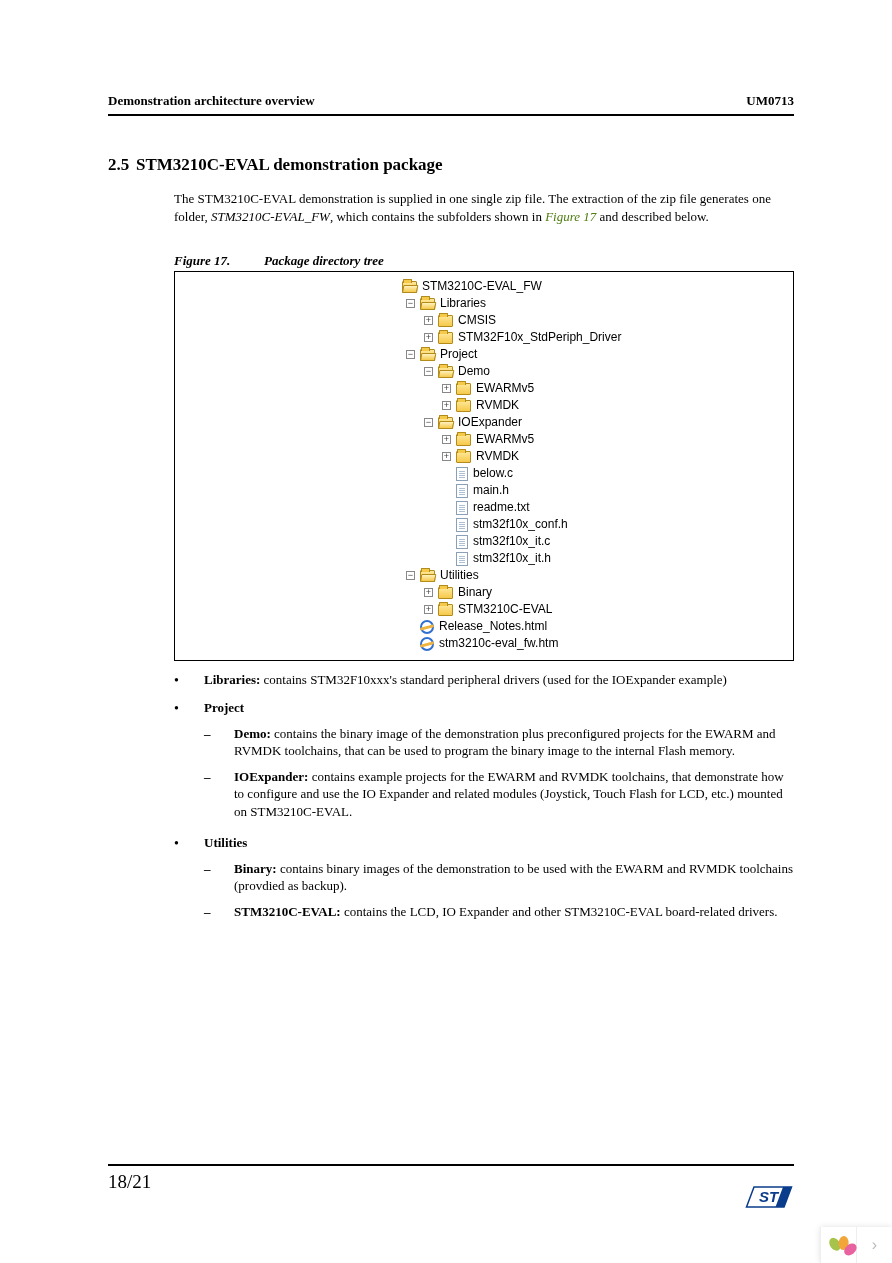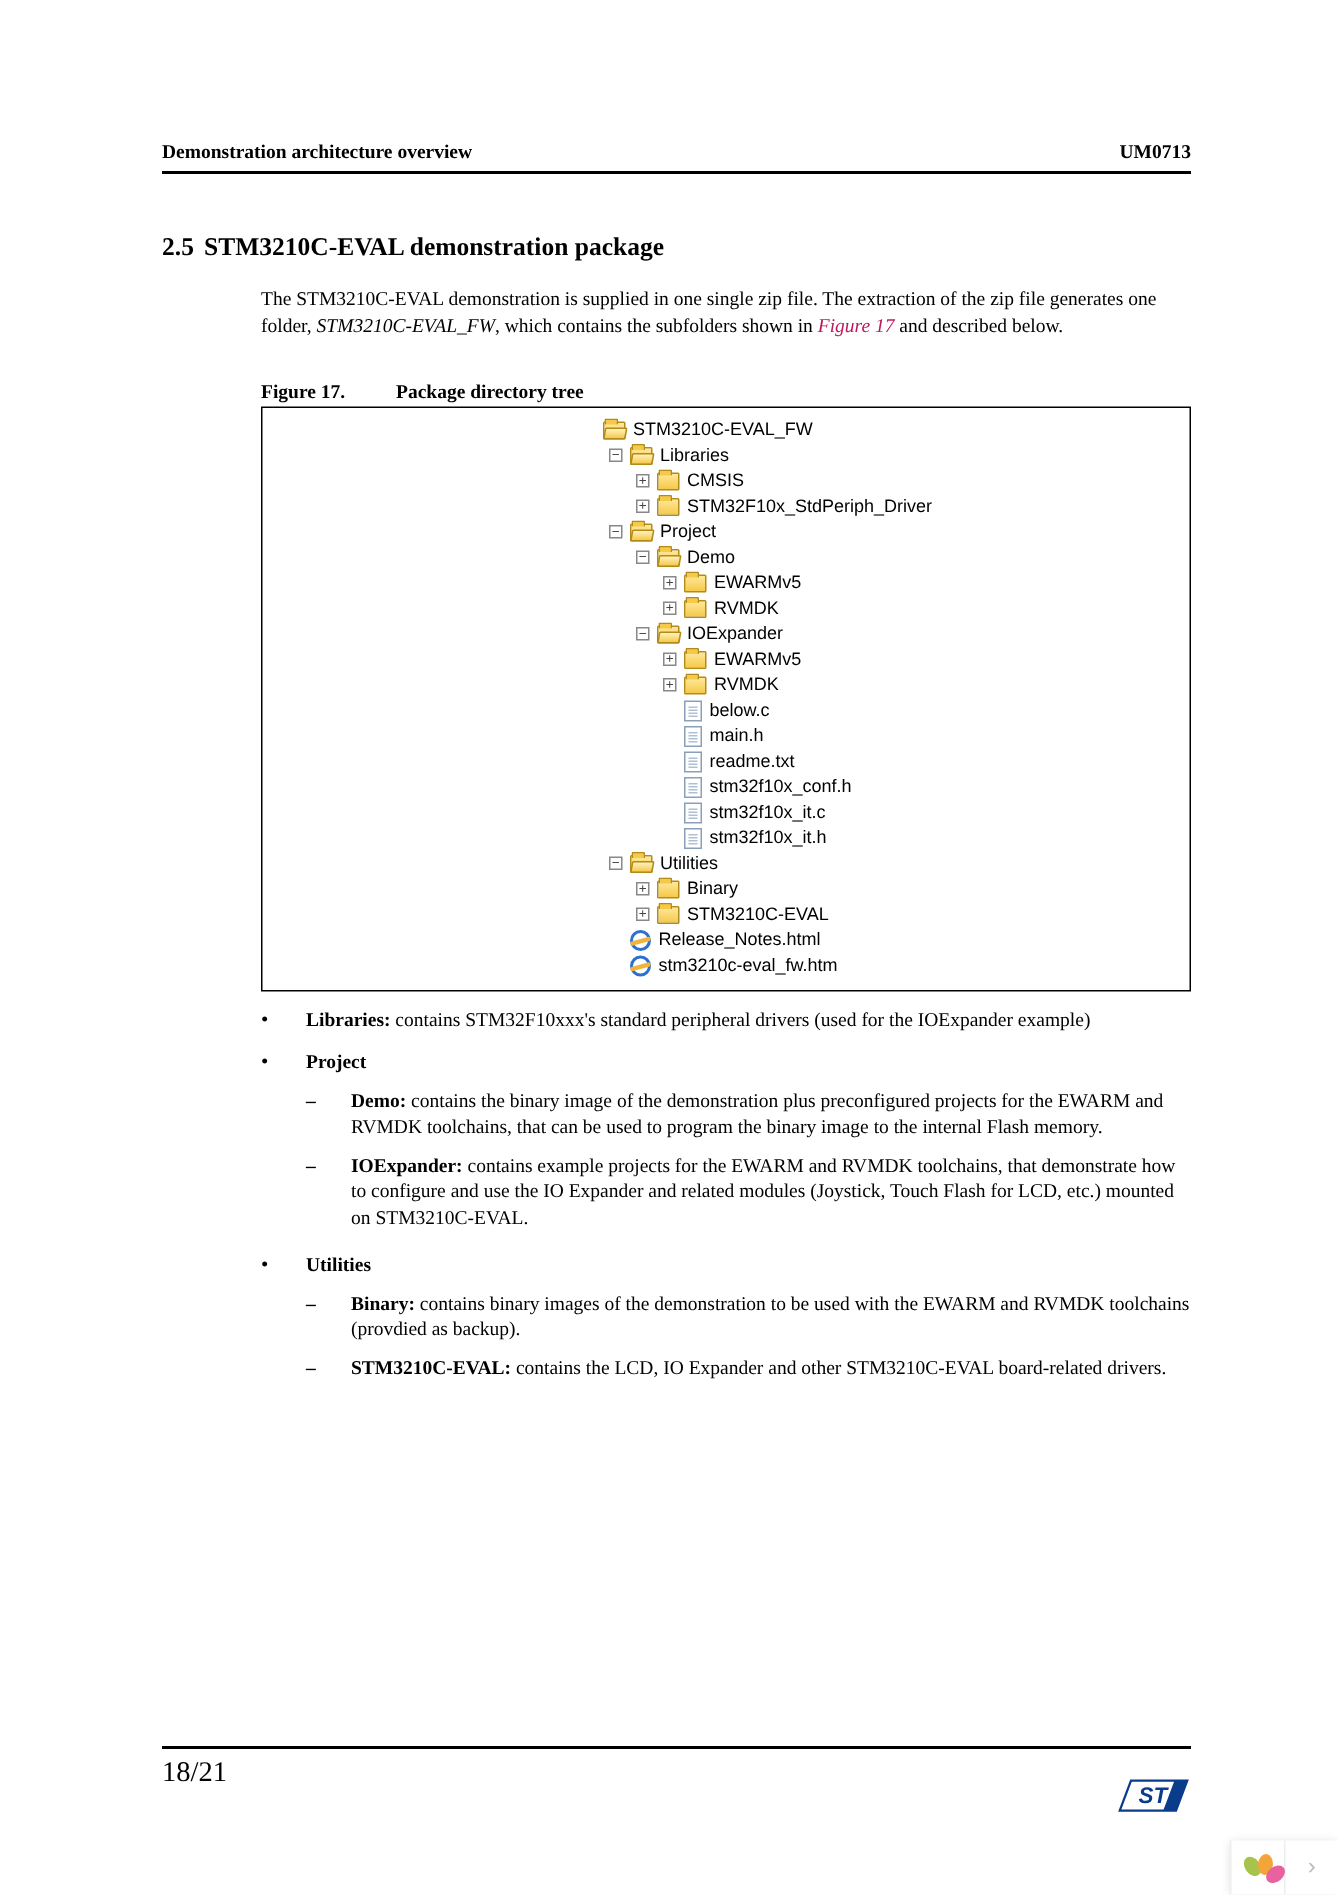--- a/index.html
+++ b/index.html
@@ -29,27 +29,28 @@
   h2.section {
     font-size: 17px;
     font-weight: bold;
     margin-bottom: 14px;
     display: flex;
   }
   h2.section .sn { width: 28px; flex: 0 0 28px; }
   h2.section .st { flex: 1; }
   .body-indent { margin-left: 66px; }
   .para { margin-bottom: 4px; }
-  .fig-ref { color: #be185d; font-style: italic; }
+  .fig-ref { color: #4d7c0f; font-style: italic; }
   .folder-name { font-style: italic; }
   .fig-cap {
     font-weight: bold;
     margin-top: 26px;
     margin-bottom: 2px;
     display: flex;
+    font-style: italic;
   }
   .fig-cap .fc-n { width: 90px; flex: 0 0 90px; }
   .tree-frame {
     border: 1px solid #000;
     padding: 6px 10px 8px 10px;
     font-family: Tahoma, Arial, sans-serif;
     font-size: 12px;
     color: #000;
     line-height: 17px;
   }

